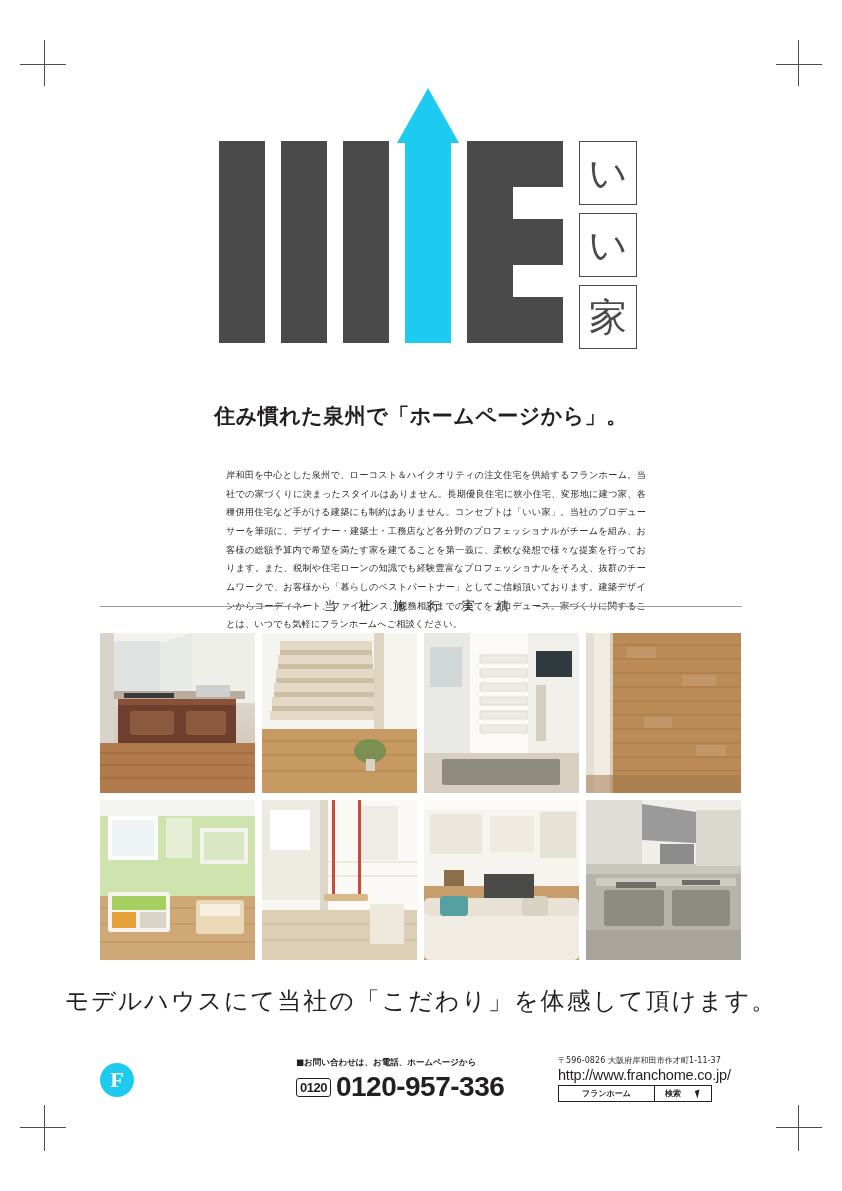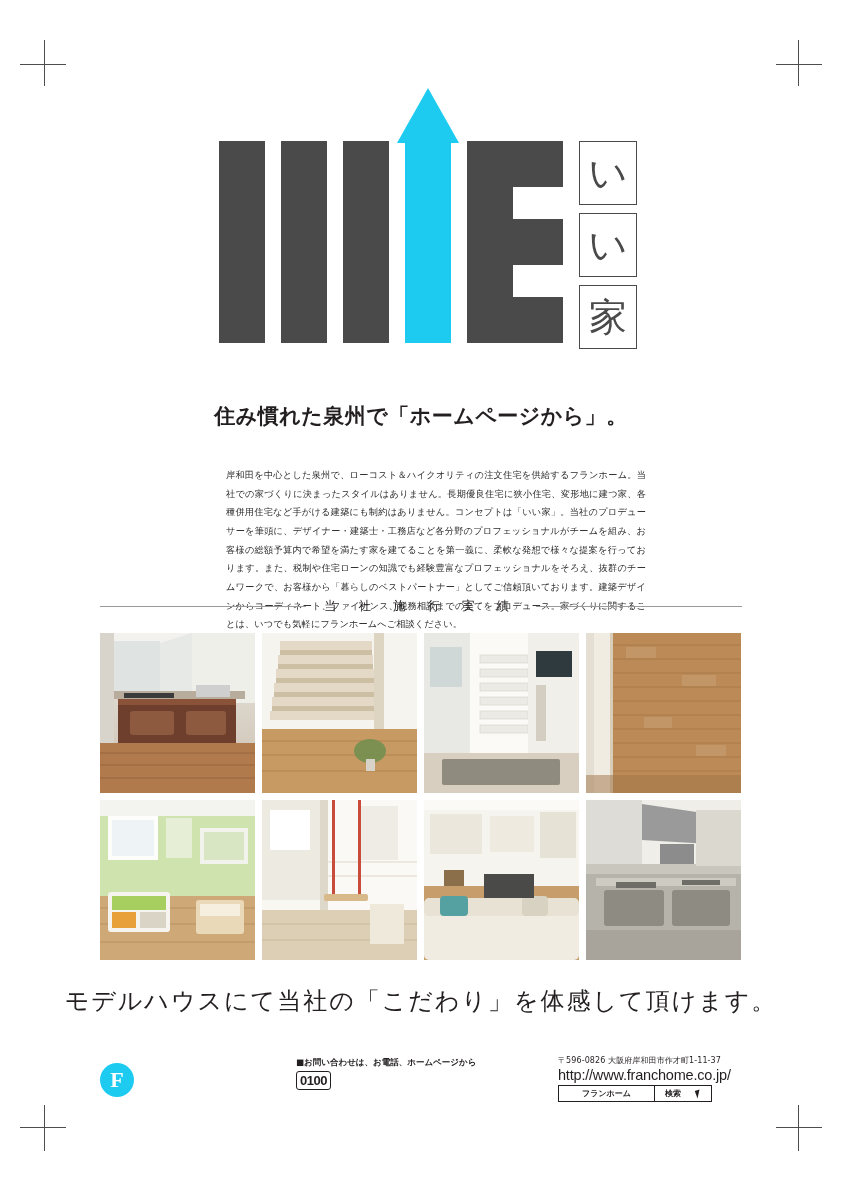--- a/index.html
+++ b/index.html
@@ -618,21 +618,22 @@
 <div class="model-line">モデルハウスにて当社の「こだわり」を体感して頂けます。</div>
 
 <div class="footer">
   <div class="brand">
     <div class="brand-mark">F</div>
   </div>
 
   <div class="contact">
     <div class="contact-note">■お問い合わせは、お電話、ホームページから</div>
     <div class="tel-row">
-      <div class="freedial">0100</div>
+      <div class="freedial">0120</div>
+      <div class="tel-number">0120-957-336</div>
     </div>
   </div>
 
   <div class="address-block">
     <div class="addr-line">〒596-0826 大阪府岸和田市作才町1-11-37</div>
     <div class="url-line">http://www.franchome.co.jp/</div>
     <div class="search-row">
       <div class="search-keyword">フランホーム</div>
       <div class="search-btn">
         <span>検索</span>

